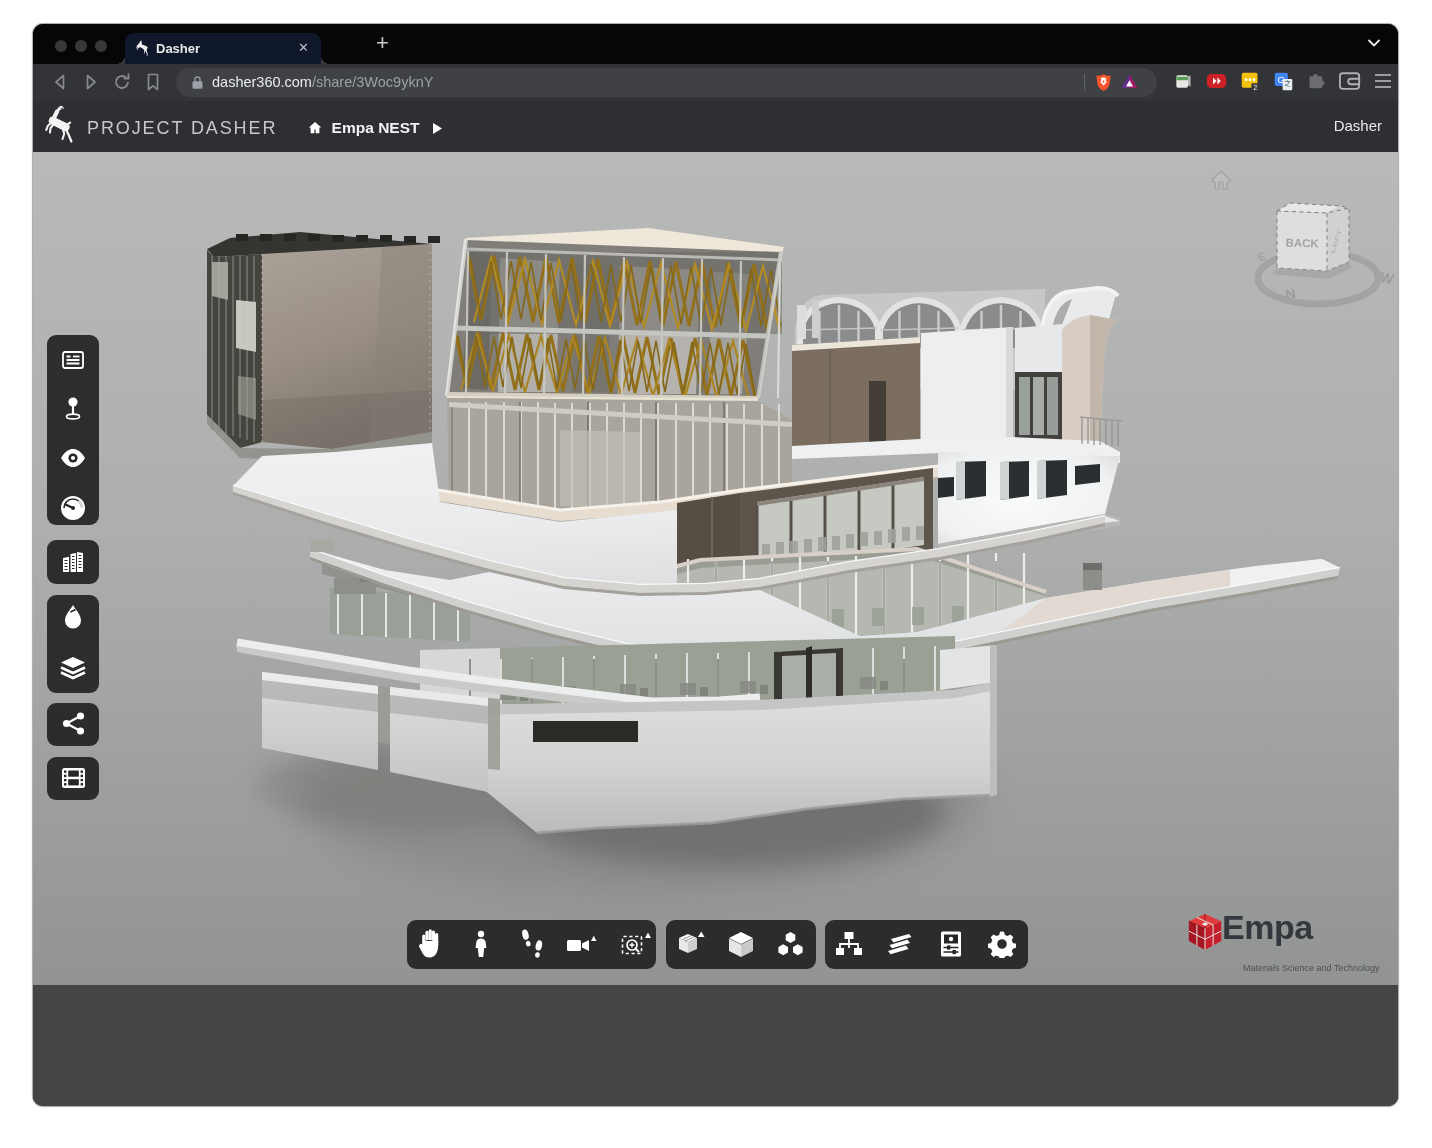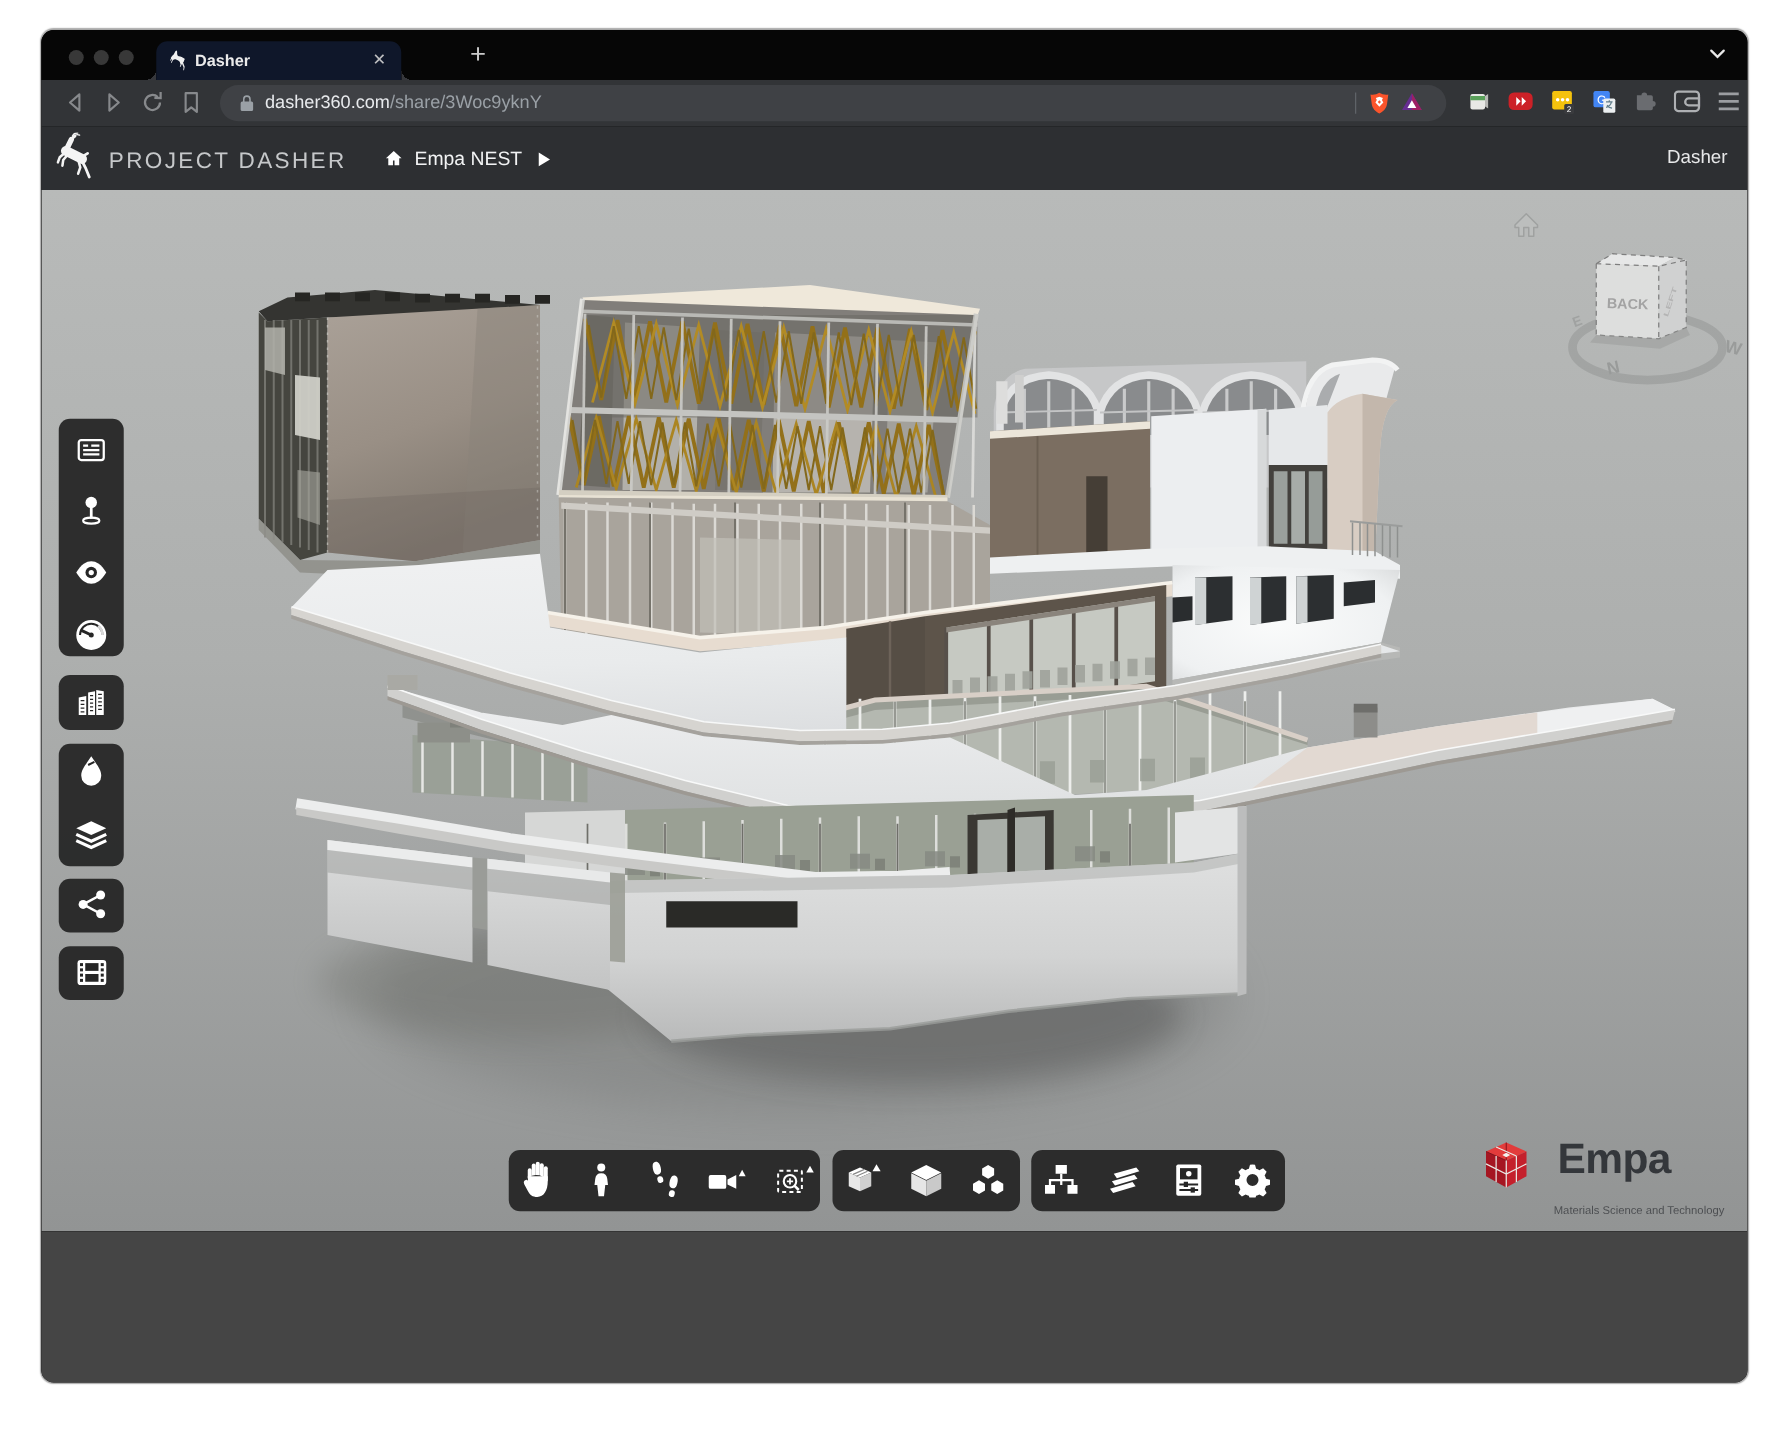--- a/index.html
+++ b/index.html
@@ -18,21 +18,21 @@
   #chev{position:absolute;right:17px;top:12px;}
   
   #tb{position:absolute;left:0;top:40px;width:100%;height:37px;background:#323437;}
   #omni{position:absolute;left:143px;top:4px;width:981px;height:29px;background:#3f4145;border-radius:15px;}
   #url{position:absolute;left:36px;top:6px;font-size:14.5px;color:#e8eaed;white-space:pre;}
   #url span{color:#9aa0a6;}
   .navic{position:absolute;top:5px;}
   
   #hd{position:absolute;left:0;top:77px;width:100%;height:51px;background:#2d2f32;}
   #ptitle{position:absolute;left:54px;top:17px;font-size:18px;font-weight:400;letter-spacing:1.9px;color:#c6c8ca;}
-  #crumb{position:absolute;left:274px;top:18px;font-size:15.5px;color:#f2f3f4;}
+  #crumb{position:absolute;left:274px;top:18px;font-size:15.5px;color:#f2f3f4;font-weight:bold;}
   #login{position:absolute;right:16px;top:16px;font-size:15px;color:#e8e9ea;}
   
   #cv{position:absolute;left:0;top:128px;width:1365px;height:833px;overflow:hidden;}
   #cv svg.scene{position:absolute;left:0;top:0;}
   
   .panel{position:absolute;background:rgba(38,38,38,.95);border-radius:9px;}
   .ic{position:absolute;}
   
   #empa{position:absolute;left:1152px;top:758px;width:210px;height:60px;}
   
@@ -685,18 +685,18 @@
       <svg class="ic" style="left:2px;top:2px;" width="36" height="40" viewBox="0 0 40 44">
           <g>
             <polygon points="20,2 38,10 20,18 2,10" fill="#e23b3b"></polygon>
             <polygon points="2,10 20,18 20,42 2,32" fill="#a51622"></polygon>
             <polygon points="38,10 20,18 20,42 38,32" fill="#c4202c"></polygon>
             <path d="M2,10 L20,18 M20,2 L20,18" stroke="#7d0f18" stroke-width="0.8"></path>
             <path d="M11,6 L29,14 M2,21 L20,30 38,21 M11,14 L11,37 M29,14 L29,37 M20,18 L20,42" stroke="#e9e7e4" stroke-width="1.1" fill="none"></path>
             <polygon points="16.5,13.2 20,11.2 23.5,13.2 20,15.2" fill="#f4f2ef"></polygon>
           </g>
         </svg>
-      <span style="position:absolute;left:37px;top:-2px;font-size:34px;font-weight:bold;color:#34373b;letter-spacing:-0.5px;padding-left:24px;">Empa</span>
+      <span style="position:absolute;left:37px;top:-2px;font-size:34px;font-weight:bold;color:#34373b;letter-spacing:-0.5px;">Empa</span>
       <span style="position:absolute;left:58px;top:53px;font-size:9px;color:#4d4f52;">Materials Science and Technology</span>
     </div>
   </div>
   <div id="bt"></div>
 </div>
 
 </body></html>

